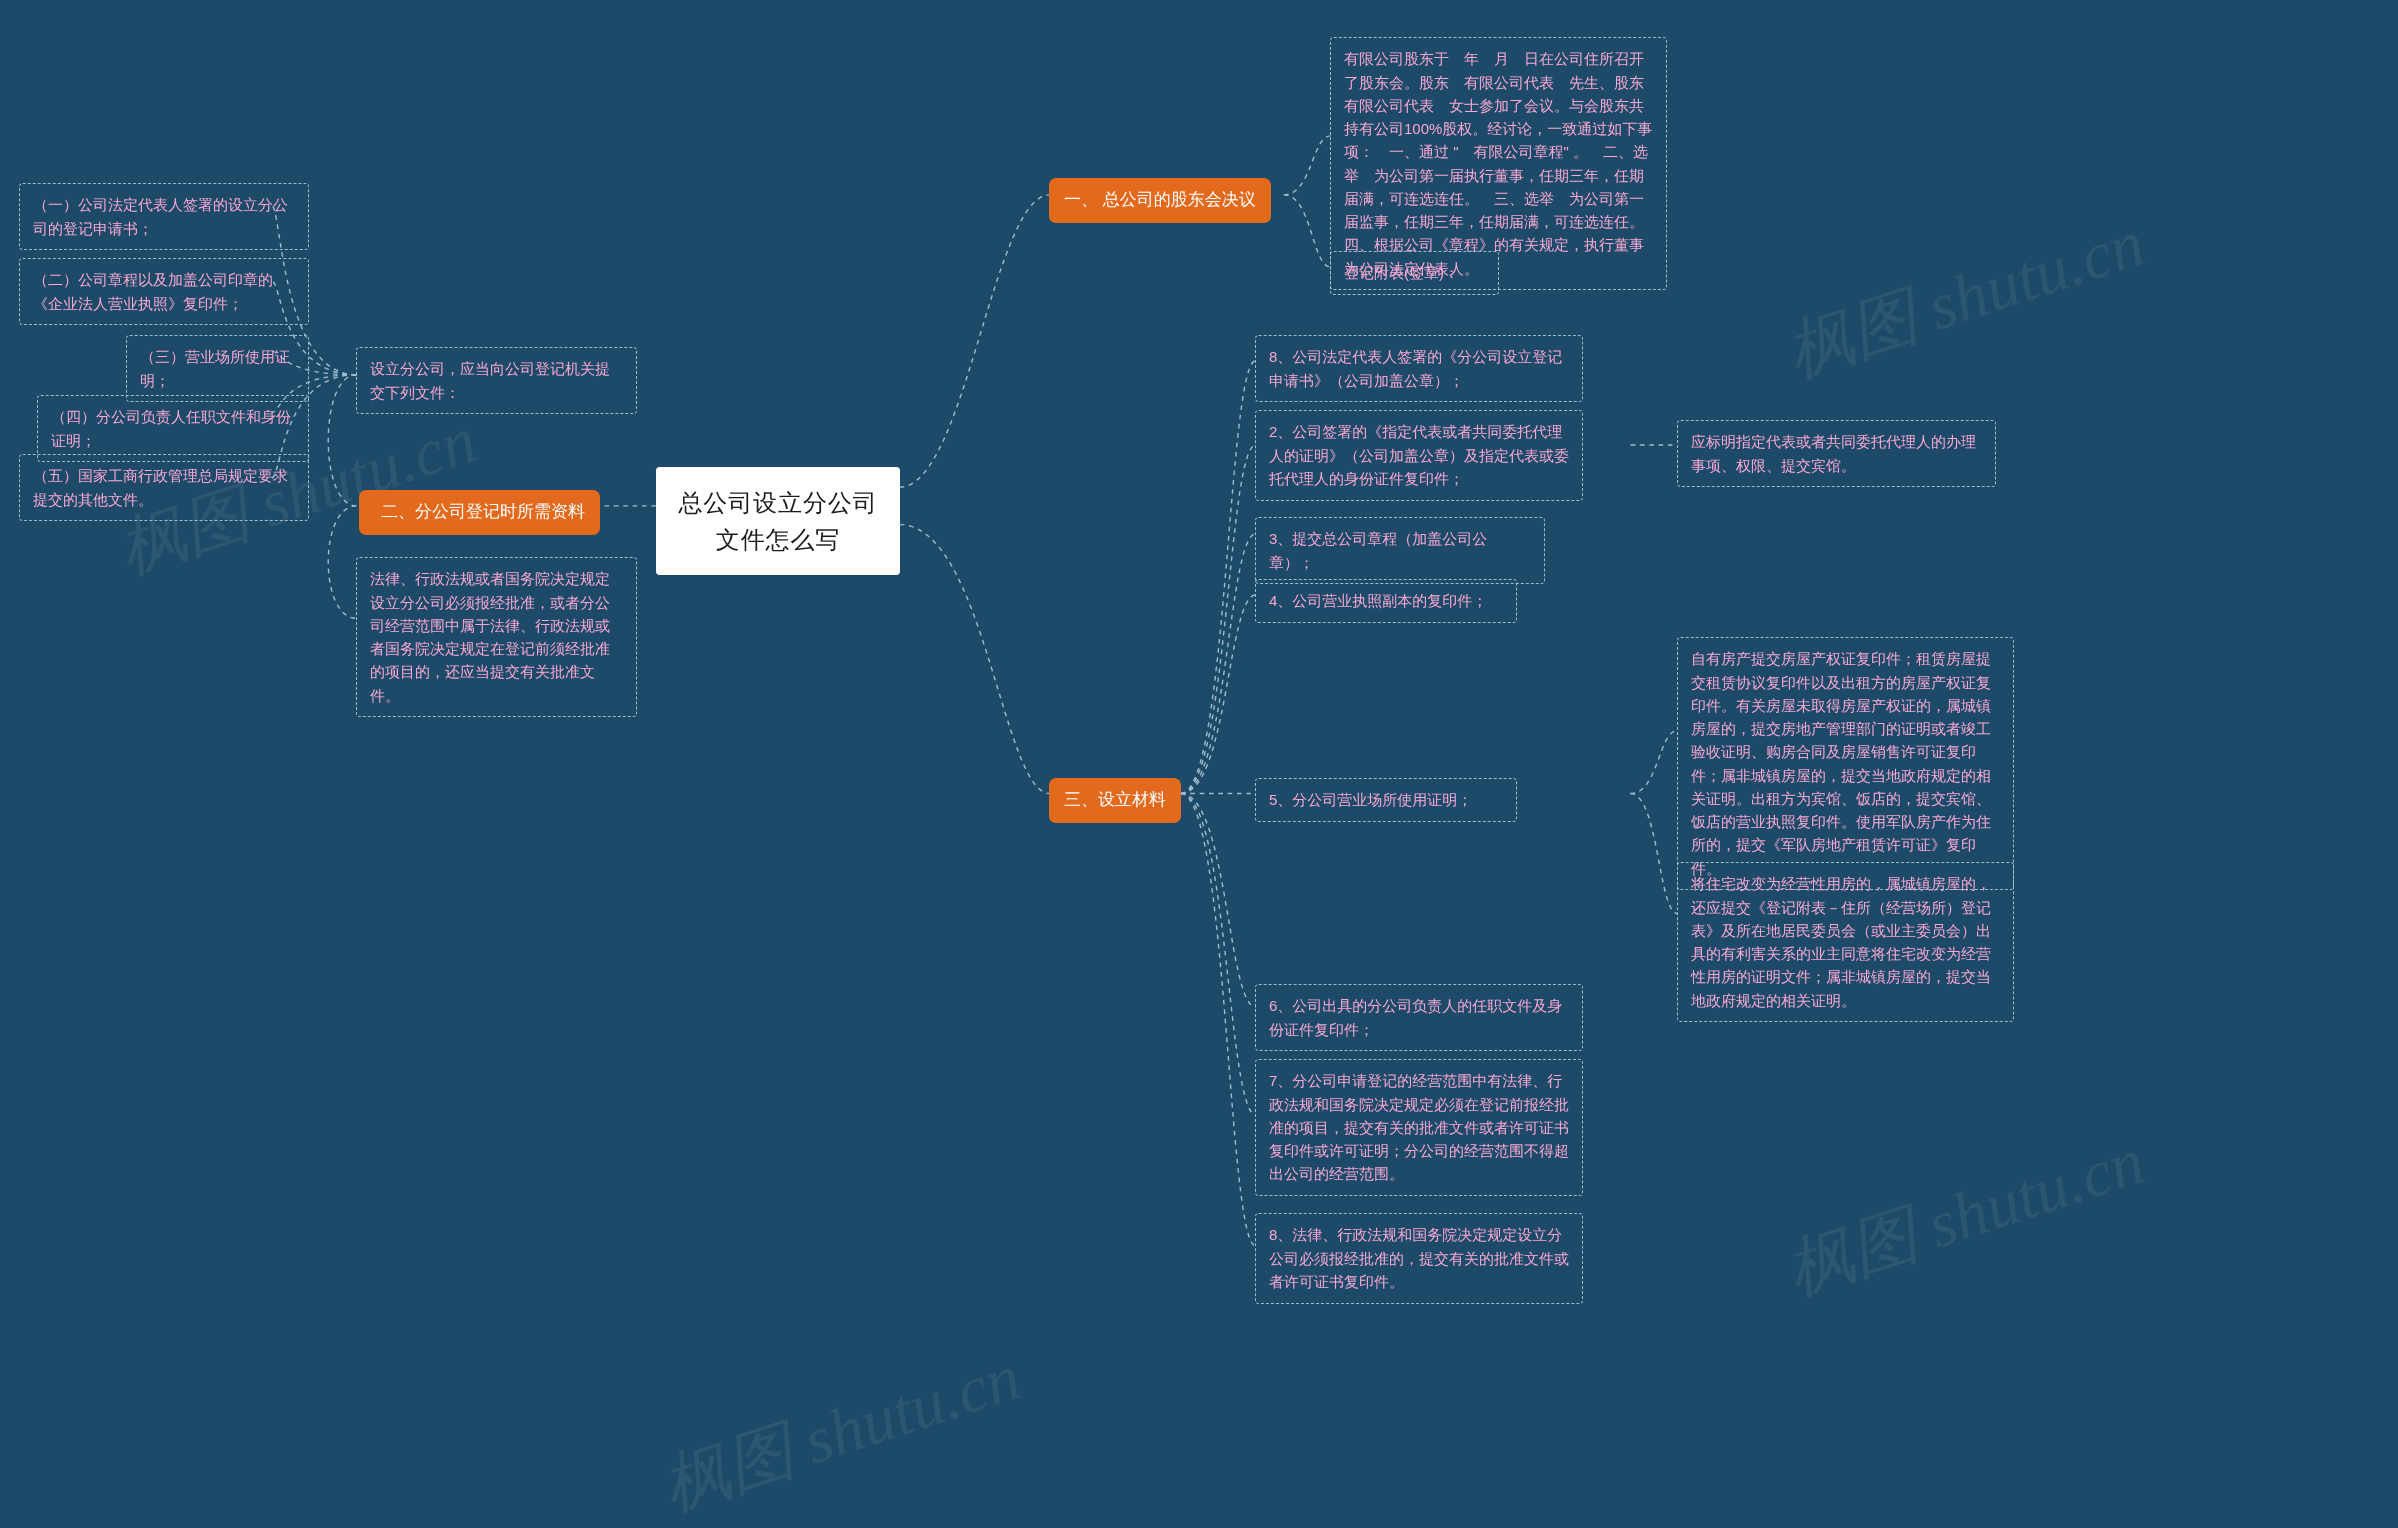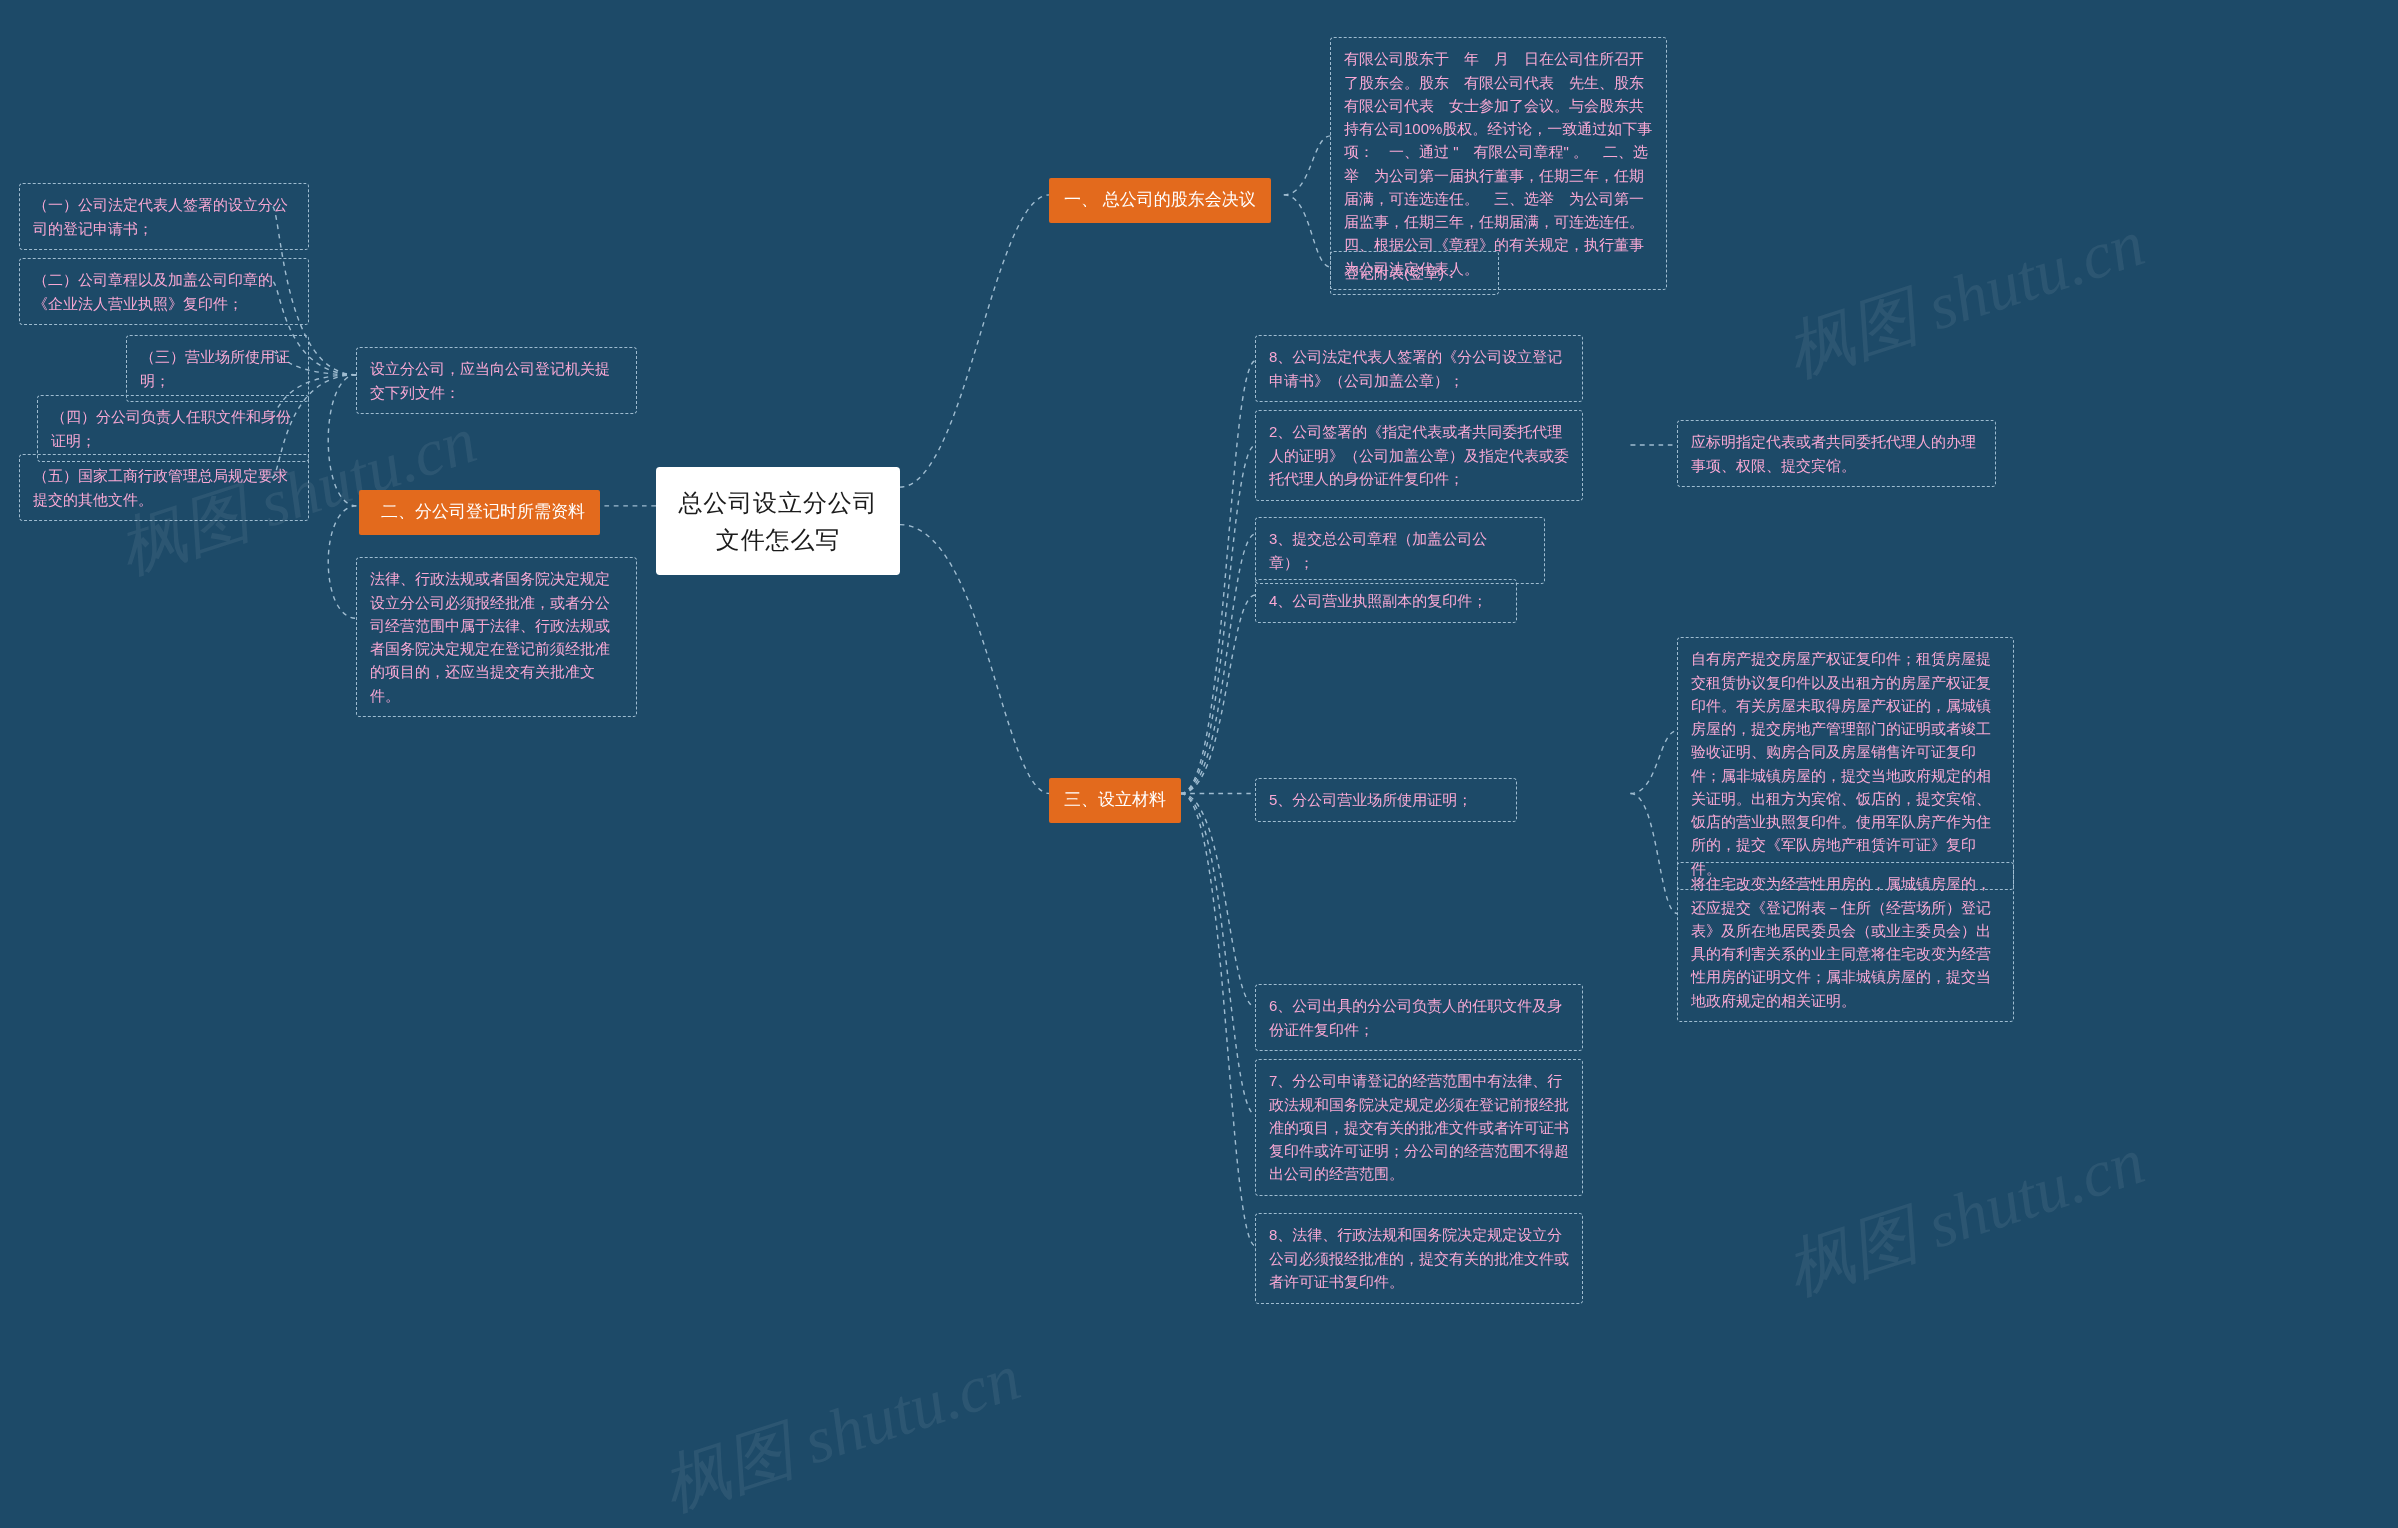--- a/index.html
+++ b/index.html
@@ -28,21 +28,21 @@
     text-align: center;
     border-radius: 3.7px;
     padding: 17px 20.6px;
     letter-spacing: 0.9px;
   }
   .branch {
     background: #e36a1d;
     color: #ffffff;
     font-size: 17px;
     font-weight: 500;
-    border-radius: 2px;
+    border-radius: 7px;
     padding: 9.4px 15px;
   }
   .leaf {
     border: 1.9px dashed #9fbcd0;
     border-radius: 3.7px;
     background: transparent;
     color: #f9a8d4;
   }
   .wm {
     position: absolute;

